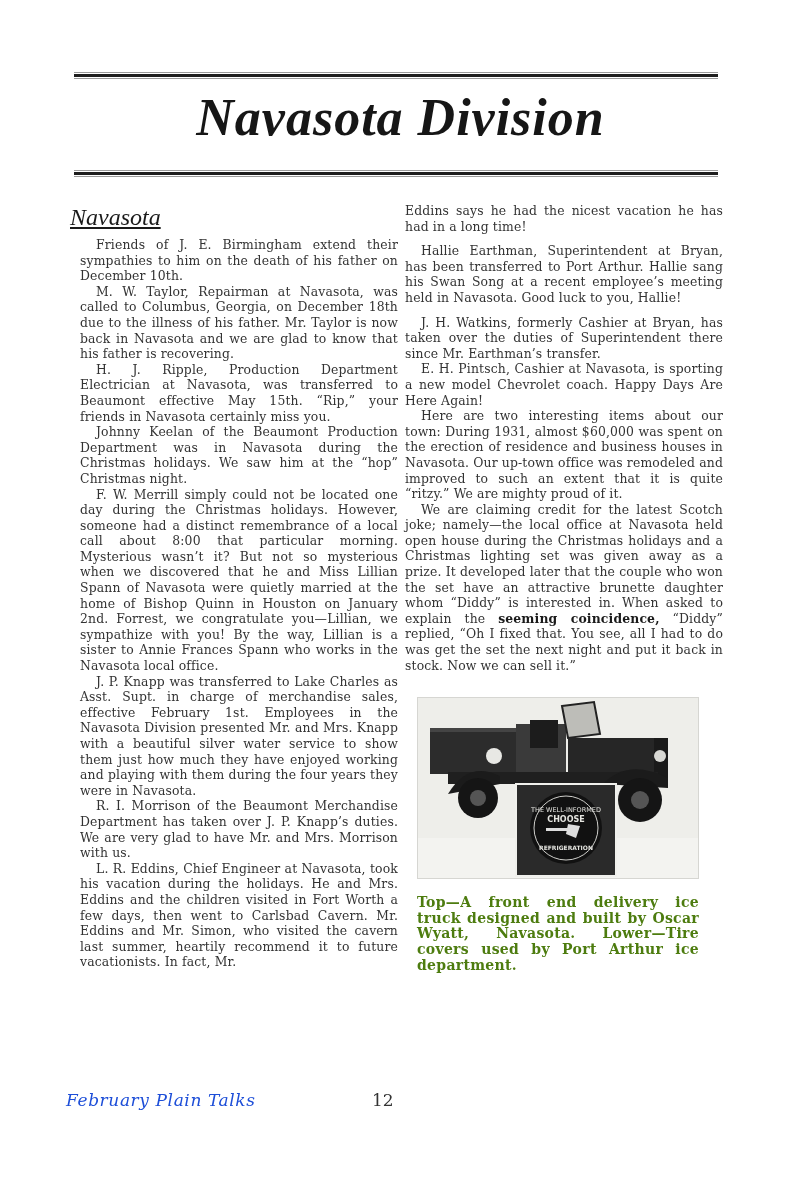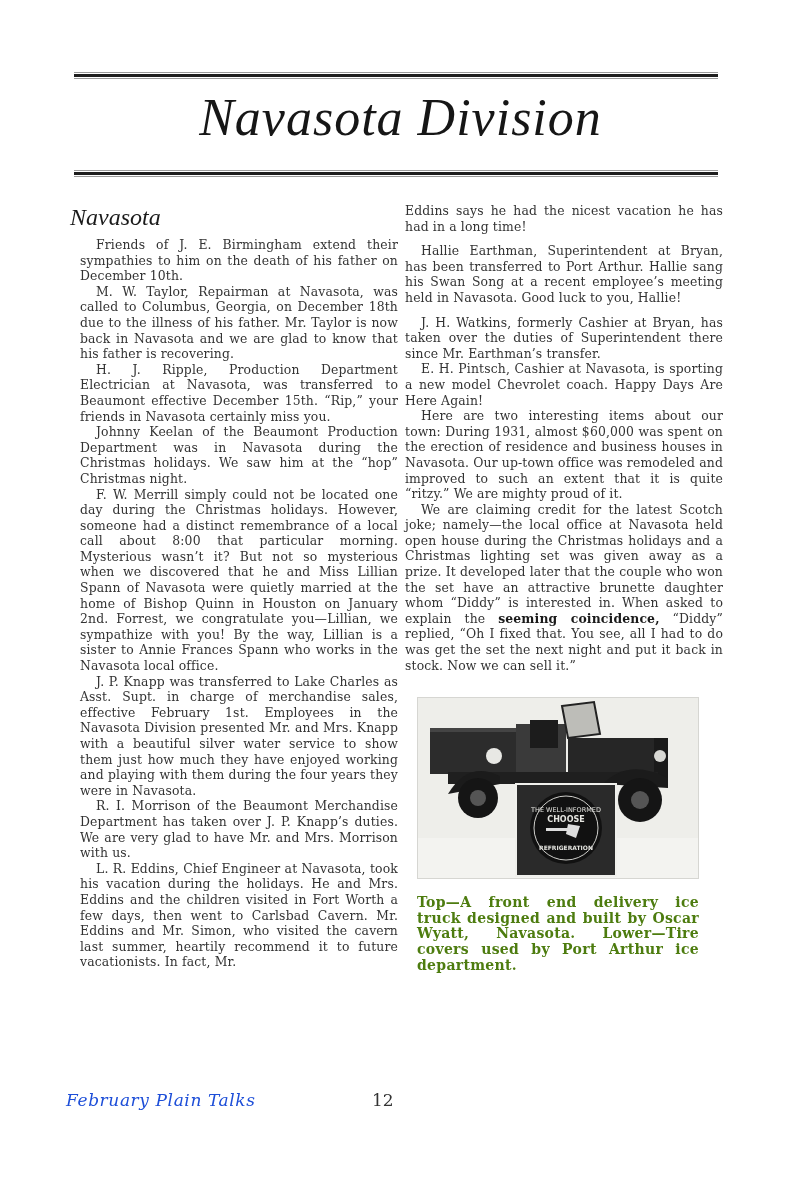--- a/index.html
+++ b/index.html
@@ -8,28 +8,28 @@
       font-family: "DejaVu Serif", "Liberation Serif", serif; color: #2a2a2a;
     }
     .rule { position: absolute; left: 74px; width: 644px; }
     .rule .thin { height: 1px; background: #9a9a9a; }
     .rule .thick { height: 3px; background: #1e1e1e; margin: 1px 0; }
     #rule-top { top: 72px; }
     #rule-bottom { top: 170px; }
     .title {
       position: absolute; top: 88px; left: 0; width: 801px; text-align: center;
       font-family: "Liberation Serif", "DejaVu Serif", serif; font-style: italic;
-      font-size: 52px; color: #161616; letter-spacing: 1px;
+      font-size: 52px; color: #161616; letter-spacing: 1px; font-weight: bold;
     }
     .col { position: absolute; top: 203px; width: 318px; }
     #col-left { left: 80px; }
     #col-right { left: 405px; }
     .section-head {
       font-family: "Liberation Serif", "DejaVu Serif", serif; font-style: italic;
-      font-size: 24px; color: #1a1a1a; margin: 0 0 6px -10px; line-height: 28px;
+      font-size: 24px; color: #1a1a1a; margin: 0 0 6px -10px; line-height: 28px; text-decoration: underline;
     }
     p {
       margin: 0; font-size: 12.4px; line-height: 15.6px; text-align: justify;
       text-indent: 16px; letter-spacing: 0.15px; color: #333;
     }
     #col-right p:first-child { text-indent: 0; }
     .sp { margin-top: 9px; }
     b { color: #1a1a1a; }
     .photo {
       position: relative; width: 280px; height: 180px; margin: 24px 0 0 12px;
@@ -59,21 +59,21 @@
 <div class="rule" id="rule-bottom">
   <div class="thin"></div>
     <div class="thick"></div>
     <div class="thin"></div>
 </div>
 
 <div class="col" id="col-left">
   <div class="section-head">Navasota</div>
   <p>Friends of J. E. Birmingham extend their sympathies to him on the death of his father on December 10th.</p>
   <p>M. W. Taylor, Repairman at Navasota, was called to Columbus, Georgia, on December 18th due to the illness of his father. Mr. Taylor is now back in Navasota and we are glad to know that his father is recovering.</p>
-  <p>H. J. Ripple, Production Department Electrician at Navasota, was transferred to Beaumont effective December 15th. “Rip,” your friends in Navasota certainly miss you.</p>
+  <p>H. J. Ripple, Production Department Electrician at Navasota, was transferred to Beaumont effective May 15th. “Rip,” your friends in Navasota certainly miss you.</p>
   <p>Johnny Keelan of the Beaumont Production Department was in Navasota during the Christmas holidays. We saw him at the “hop” Christmas night.</p>
   <p>F. W. Merrill simply could not be located one day during the Christmas holidays. However, someone had a distinct remembrance of a local call about 8:00 that particular morning. Mysterious wasn’t it? But not so mysterious when we discovered that he and Miss Lillian Spann of Navasota were quietly married at the home of Bishop Quinn in Houston on January 2nd. Forrest, we congratulate you—Lillian, we sympathize with you! By the way, Lillian is a sister to Annie Frances Spann who works in the Navasota local office.</p>
   <p>J. P. Knapp was transferred to Lake Charles as Asst. Supt. in charge of merchandise sales, effective February 1st. Employees in the Navasota Division presented Mr. and Mrs. Knapp with a beautiful silver water service to show them just how much they have enjoyed working and playing with them during the four years they were in Navasota.</p>
   <p>R. I. Morrison of the Beaumont Merchandise Department has taken over J. P. Knapp’s duties. We are very glad to have Mr. and Mrs. Morrison with us.</p>
   <p>L. R. Eddins, Chief Engineer at Navasota, took his vacation during the holidays. He and Mrs. Eddins and the children visited in Fort Worth a few days, then went to Carlsbad Cavern. Mr. Eddins and Mr. Simon, who visited the cavern last summer, heartily recommend it to future vacationists. In fact, Mr.</p>
 </div>
 
 <div class="col" id="col-right">
   <p>Eddins says he had the nicest vacation he has had in a long time!</p>
   <p class="sp">Hallie Earthman, Superintendent at Bryan, has been transferred to Port Arthur. Hallie sang his Swan Song at a recent employee’s meeting held in Navasota. Good luck to you, Hallie!</p>

